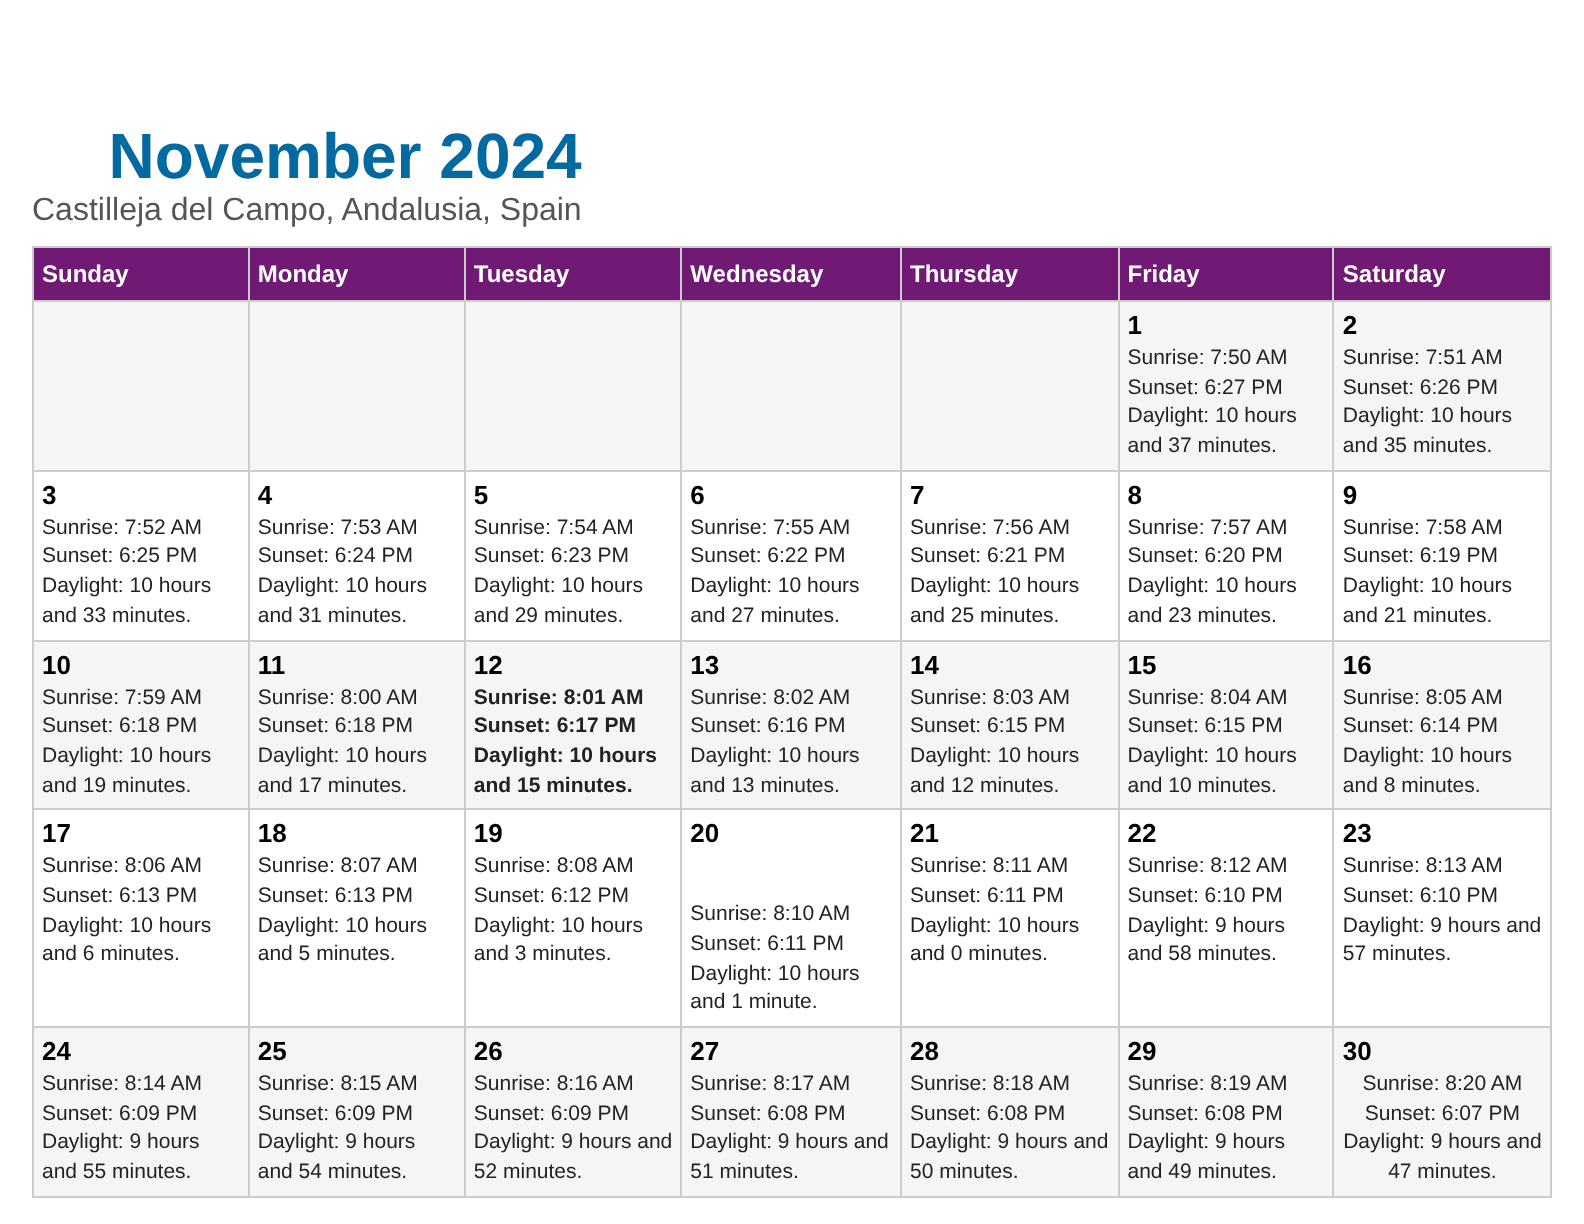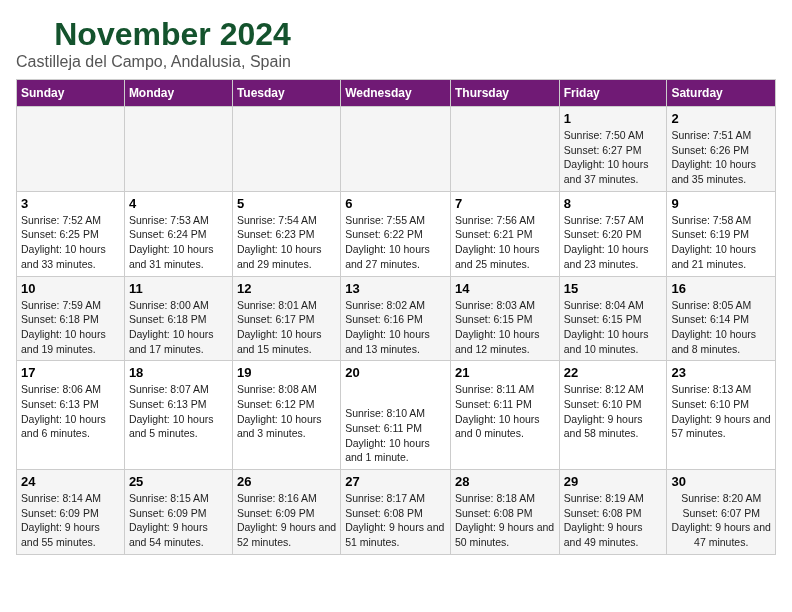--- a/index.html
+++ b/index.html
@@ -33,21 +33,22 @@
     .logo-icon {
       width: 32px;
       height: 32px;
     }
     .title-area {
       text-align: right;
     }
     .month-title {
       font-size: 32px;
       font-weight: bold;
-      color: #14532d;
+      color: #0369a1;
+      margin-top: 44px;
     }
     .location {
       font-size: 16px;
       color: #555;
     }
     table {
       width: 100%;
       border-collapse: collapse;
       font-size: 11px;
     }
@@ -188,21 +189,21 @@
 Daylight: 10 hours and 19 minutes.</div>
         </td>
         <td>
           <div class="day-num">11</div>
           <div class="day-info" style="white-space: pre-line;">Sunrise: 8:00 AM
 Sunset: 6:18 PM
 Daylight: 10 hours and 17 minutes.</div>
         </td>
         <td>
           <div class="day-num">12</div>
-          <div class="day-info" style="white-space: pre-line;">Sunrise: 8:01 AM
+          <div class="day-info" style="white-space: pre-line; font-weight: bold;">Sunrise: 8:01 AM
 Sunset: 6:17 PM
 Daylight: 10 hours and 15 minutes.</div>
         </td>
         <td>
           <div class="day-num">13</div>
           <div class="day-info" style="white-space: pre-line;">Sunrise: 8:02 AM
 Sunset: 6:16 PM
 Daylight: 10 hours and 13 minutes.</div>
         </td>
         <td>

